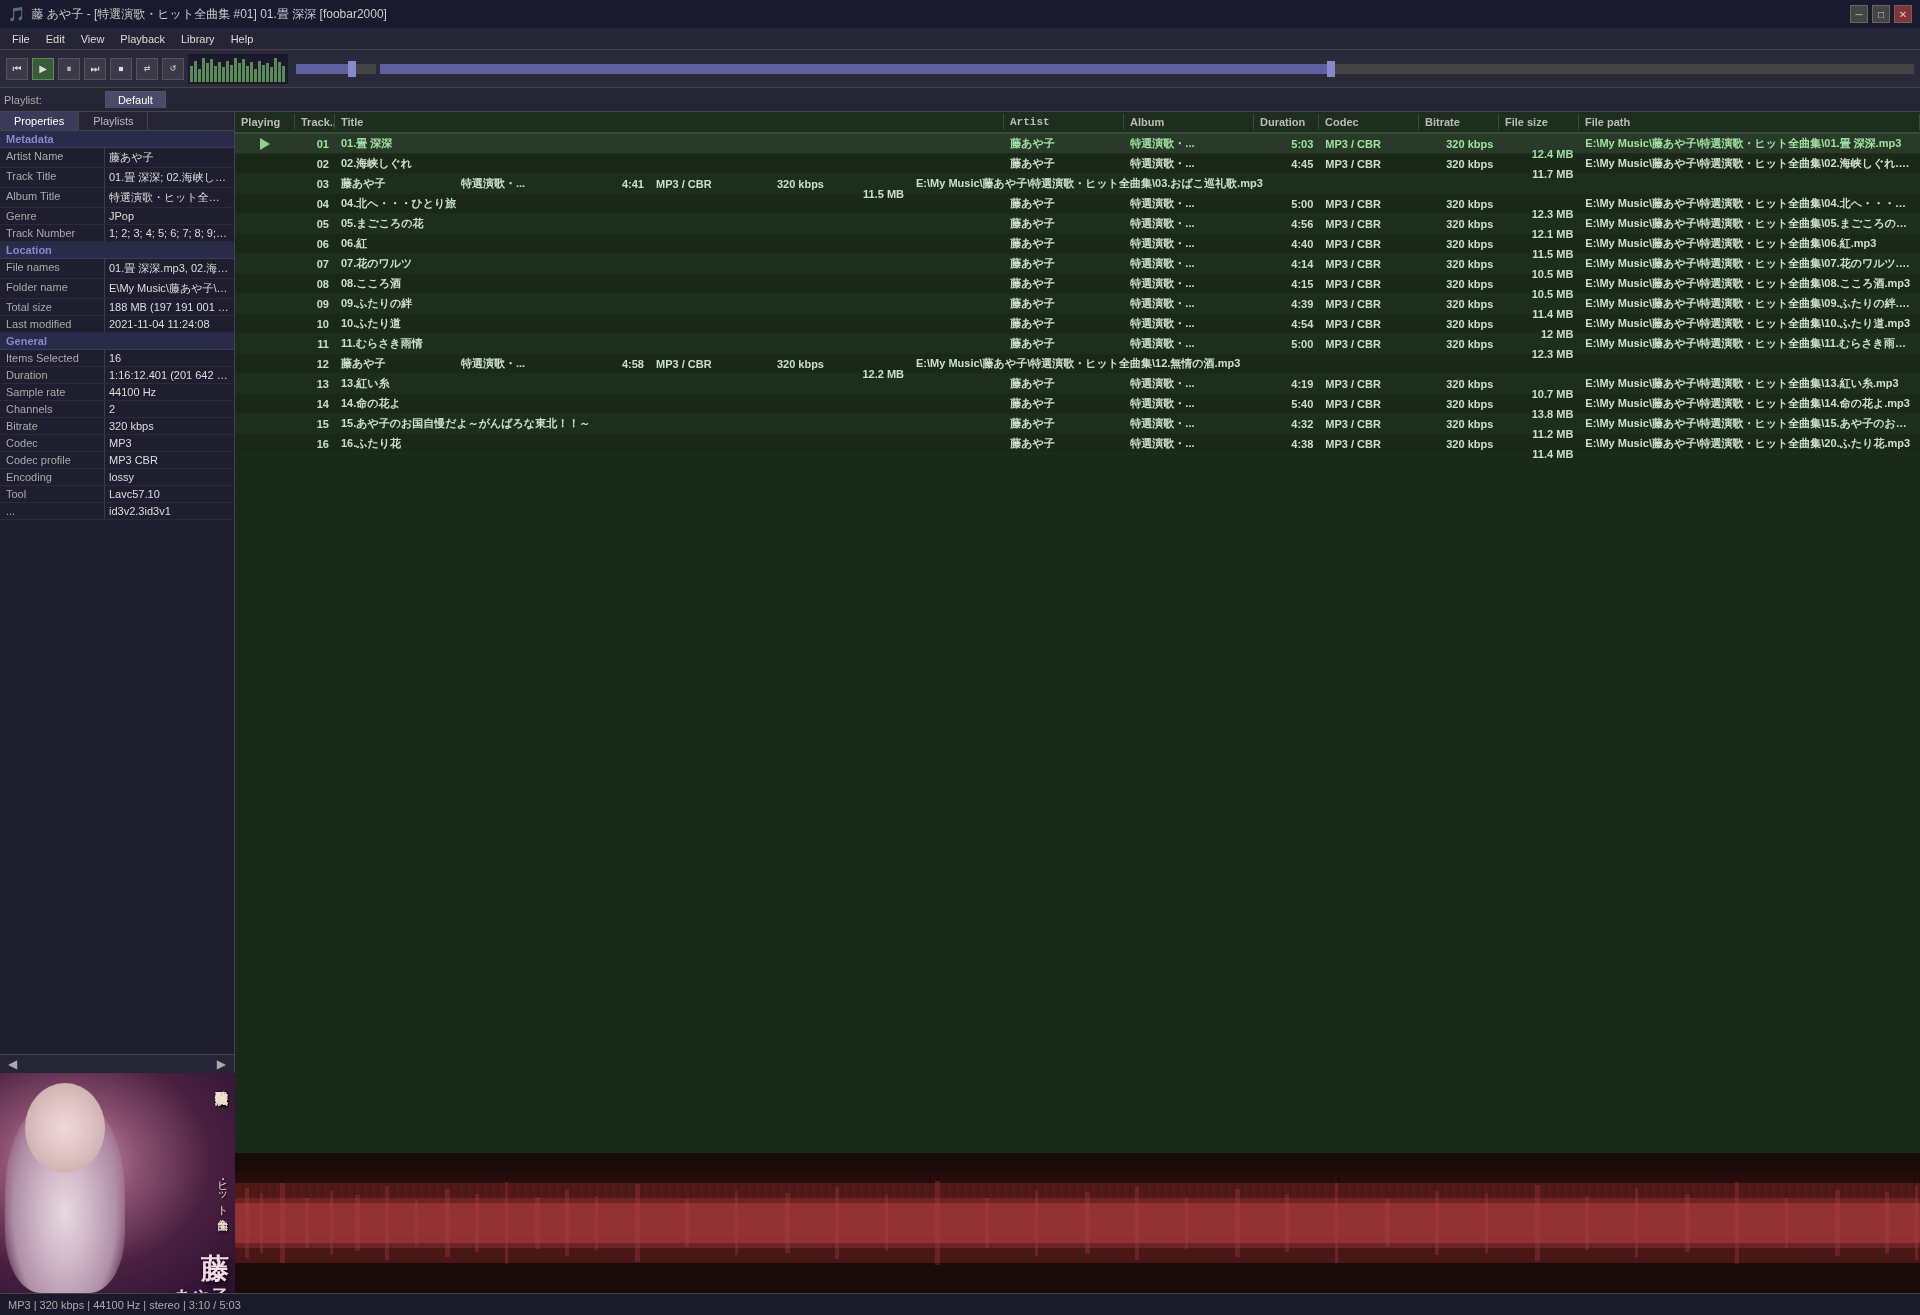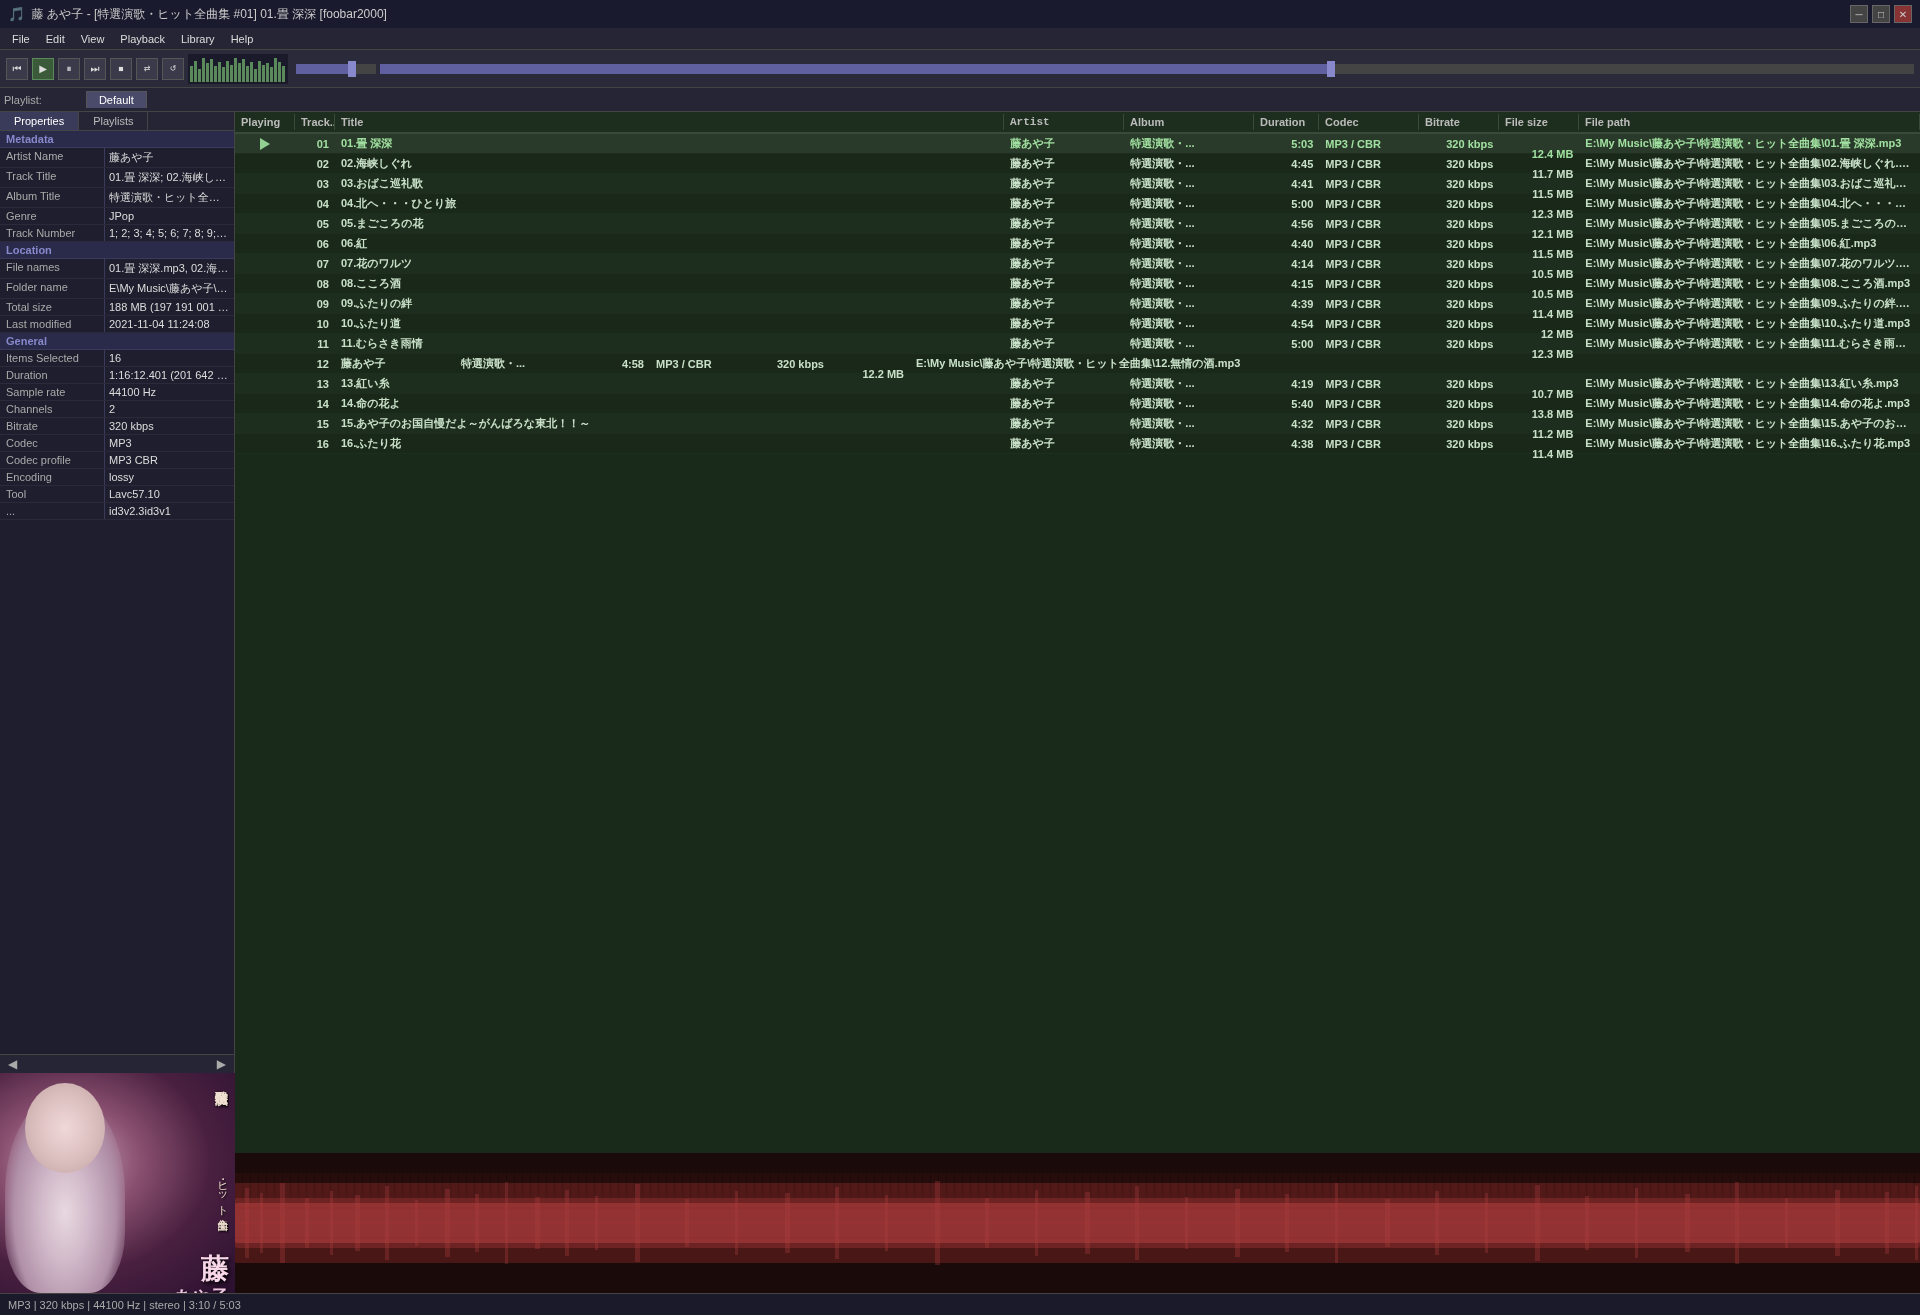--- a/index.html
+++ b/index.html
@@ -131,21 +131,21 @@
     #playlist-tabs {
       background: #252535;
       height: 24px;
       display: flex;
       align-items: center;
       padding: 0 4px;
       border-bottom: 1px solid #444;
     }
     .playlist-label {
       color: #aaa;
-      margin-right: 0;
+      margin-right: 19px;
       font-size: 11px;
     }
     .playlist-tab {
       padding: 2px 12px;
       background: #3a3a5a;
       border: 1px solid #555;
       border-bottom: none;
       color: #ddd;
       cursor: pointer;
       font-size: 11px;
@@ -587,21 +587,20 @@
     <div class="pl-cell pl-codec-cell">MP3 / CBR</div>
     <div class="pl-cell pl-bitrate-cell">320 kbps</div>
     <div class="pl-cell pl-filesize-cell">11.7 MB</div>
     <div class="pl-cell pl-filepath-cell">E:\My Music\藤あや子\特選演歌・ヒット全曲集\02.海峡しぐれ.mp3</div>
   </div>
         <div class="pl-row">
     <div class="pl-cell pl-playing-cell">
       
     </div>
     <div class="pl-cell pl-track-cell">03</div>
-    <div class="pl-cell pl-title-cell">03.おばこ巡礼歌</div>
     <div class="pl-cell pl-artist-cell">藤あや子</div>
     <div class="pl-cell pl-album-cell">特選演歌・...</div>
     <div class="pl-cell pl-duration-cell">4:41</div>
     <div class="pl-cell pl-codec-cell">MP3 / CBR</div>
     <div class="pl-cell pl-bitrate-cell">320 kbps</div>
     <div class="pl-cell pl-filesize-cell">11.5 MB</div>
     <div class="pl-cell pl-filepath-cell">E:\My Music\藤あや子\特選演歌・ヒット全曲集\03.おばこ巡礼歌.mp3</div>
   </div>
         <div class="pl-row">
     <div class="pl-cell pl-playing-cell">
@@ -775,21 +774,21 @@
       
     </div>
     <div class="pl-cell pl-track-cell">16</div>
     <div class="pl-cell pl-title-cell">16.ふたり花</div>
     <div class="pl-cell pl-artist-cell">藤あや子</div>
     <div class="pl-cell pl-album-cell">特選演歌・...</div>
     <div class="pl-cell pl-duration-cell">4:38</div>
     <div class="pl-cell pl-codec-cell">MP3 / CBR</div>
     <div class="pl-cell pl-bitrate-cell">320 kbps</div>
     <div class="pl-cell pl-filesize-cell">11.4 MB</div>
-    <div class="pl-cell pl-filepath-cell">E:\My Music\藤あや子\特選演歌・ヒット全曲集\16.ふたり花.mp3</div>
+    <div class="pl-cell pl-filepath-cell">E:\My Music\藤あや子\特選演歌・ヒット全曲集\20.ふたり花.mp3</div>
   </div>
       </div>
 
     <div id="waveform-area">
       <svg width="100%" height="100%" xmlns="http://www.w3.org/2000/svg">
 
         <defs>
           <pattern id="wavePattern" x="0" y="0" width="8" height="140" patternUnits="userSpaceOnUse">
             <rect x="0" y="20" width="7" height="100" fill="#4a1010" opacity="0.8"></rect>
             <rect x="1" y="30" width="5" height="80" fill="#6a2020" opacity="0.6"></rect>

